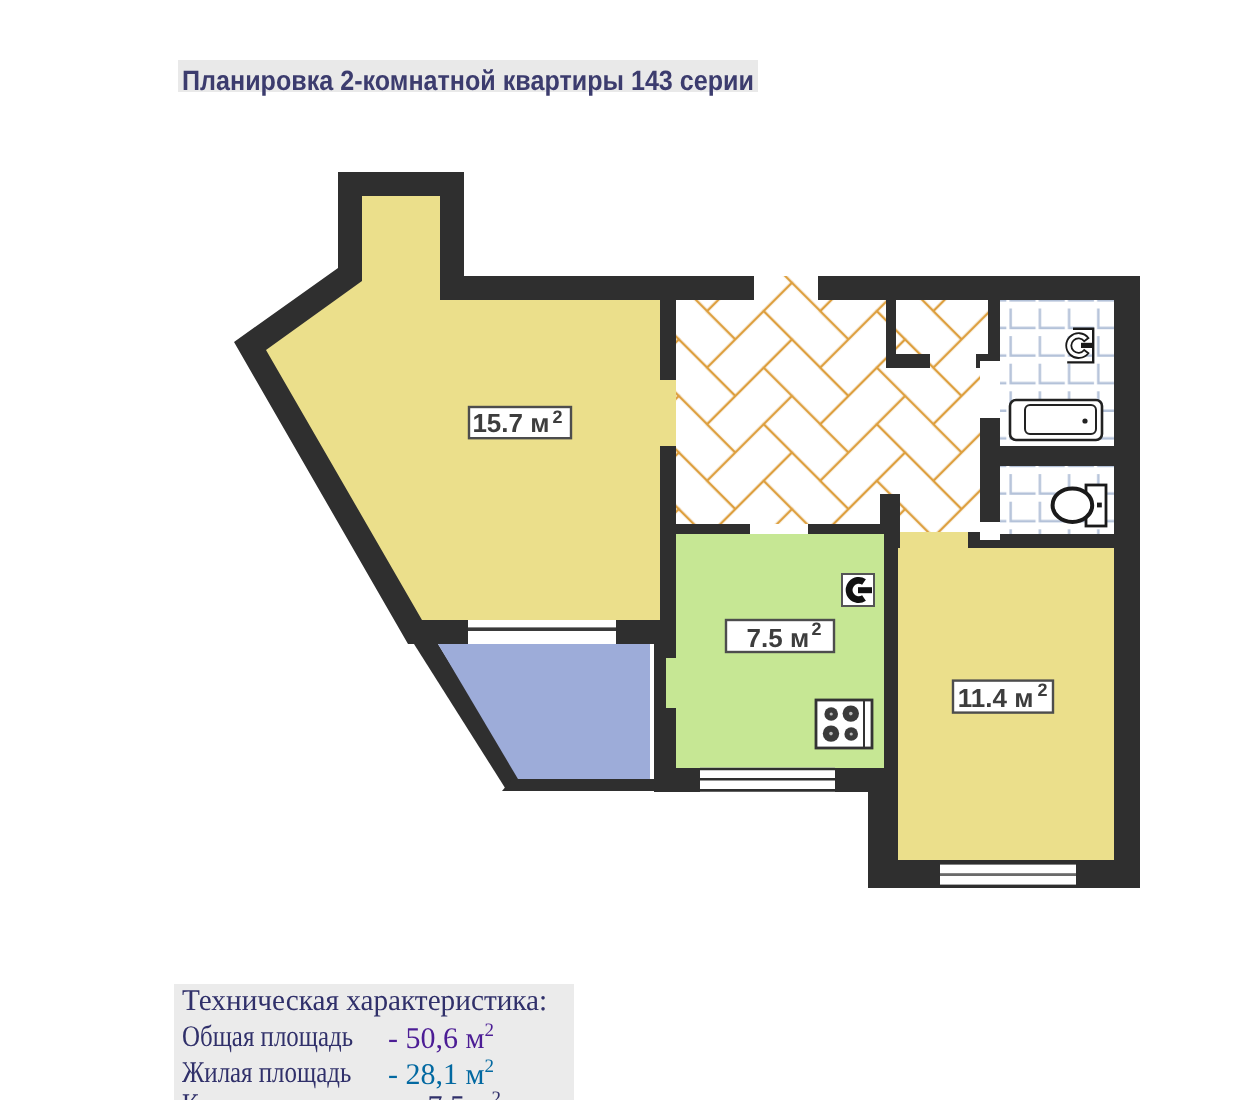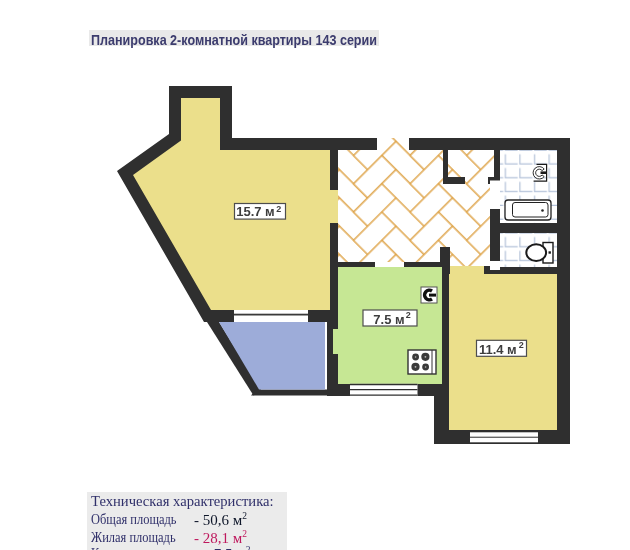--- a/index.html
+++ b/index.html
@@ -218,21 +218,21 @@
 <text x="518.7" y="348.2" font-family="Liberation Sans, sans-serif" font-size="9" font-weight="bold" fill="#3d3d3d">2</text>
 </g>
 </svg>
 
 <div class="abs" style="left:87px;top:492px;width:200px;height:58px;background:#ebebeb;"></div>
 
 <div class="abs" style="left:91px;top:494.1px;font-family:'Liberation Serif',serif;font-size:15px;line-height:1;color:#30306a;white-space:nowrap;transform:scaleX(0.975);transform-origin:0 0;">Техническая характеристика:</div>
 
 <div class="abs" style="left:91px;top:512.3px;font-family:'Liberation Serif',serif;font-size:15px;line-height:1;color:#30306a;white-space:nowrap;transform:scaleX(0.83);transform-origin:0 0;">Общая площадь</div>
 
-<div class="abs" style="left:194px;top:512.3px;font-family:'Liberation Serif',serif;font-size:15px;line-height:1;color:#0f172a;white-space:nowrap;">- 50,6 м<sup style="font-size:9.5px;">2</sup></div>
+<div class="abs" style="left:194px;top:512.3px;font-family:'Liberation Serif',serif;font-size:15px;line-height:1;color:#4c1d95;white-space:nowrap;">- 50,6 м<sup style="font-size:9.5px;">2</sup></div>
 
 <div class="abs" style="left:91px;top:529.6px;font-family:'Liberation Serif',serif;font-size:15px;line-height:1;color:#30306a;white-space:nowrap;transform:scaleX(0.83);transform-origin:0 0;">Жилая площадь</div>
 
-<div class="abs" style="left:194px;top:529.6px;font-family:'Liberation Serif',serif;font-size:15px;line-height:1;color:#be185d;white-space:nowrap;">- 28,1 м<sup style="font-size:9.5px;">2</sup></div>
+<div class="abs" style="left:194px;top:529.6px;font-family:'Liberation Serif',serif;font-size:15px;line-height:1;color:#0369a1;white-space:nowrap;">- 28,1 м<sup style="font-size:9.5px;">2</sup></div>
 
 <div class="abs" style="left:91px;top:546.1px;font-family:'Liberation Serif',serif;font-size:15px;line-height:1;color:#30306a;white-space:nowrap;transform:scaleX(0.83);transform-origin:0 0;">Кухня</div>
 
 <div class="abs" style="left:205px;top:546.1px;font-family:'Liberation Serif',serif;font-size:15px;line-height:1;color:#30306a;white-space:nowrap;">- 7,5 м<sup style="font-size:9.5px;">2</sup></div>
 
 </body></html>

